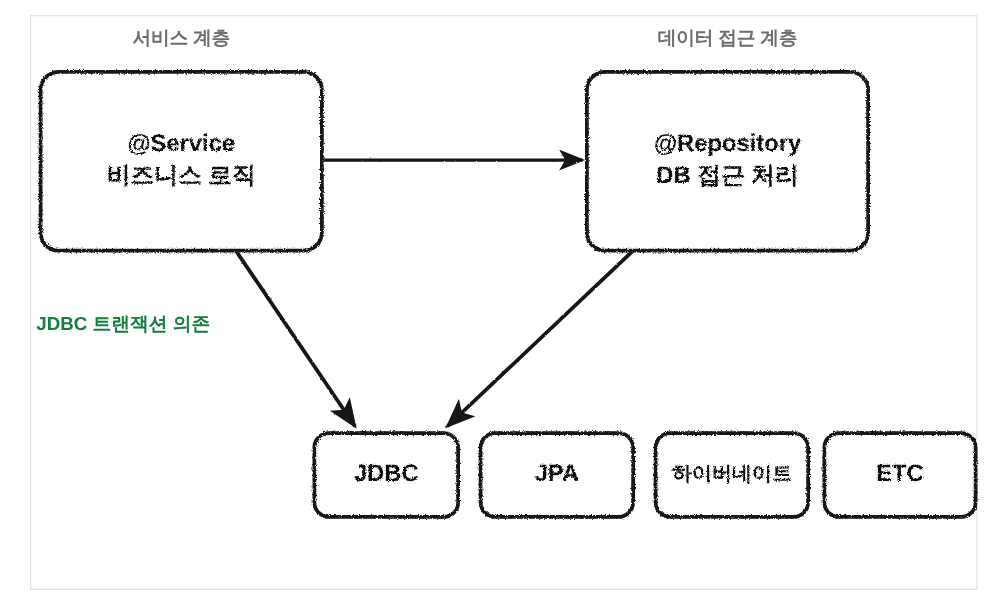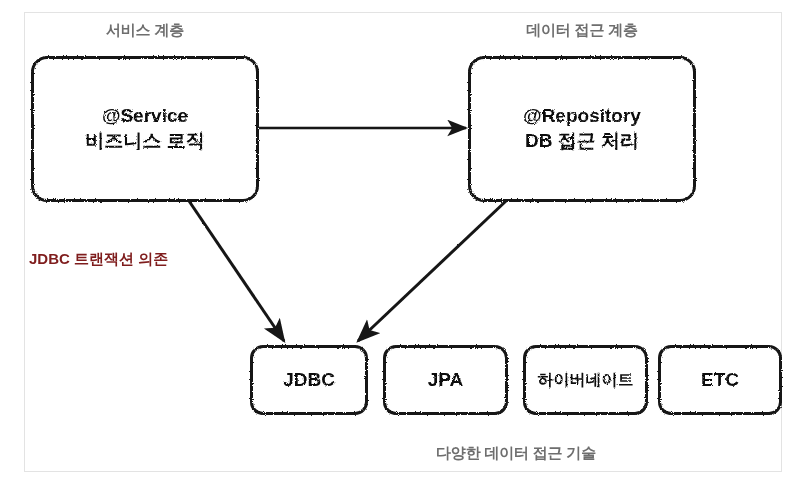--- a/index.html
+++ b/index.html
@@ -40,21 +40,21 @@
     white-space: nowrap;
     text-align: center;
   }
   .caption-service  { left: 31px;  top: 21px;  width: 228px; }
   .caption-dao      { left: 468px; top: 21px;  width: 228px; }
   .caption-bottom   { left: 250px; top: 444px; width: 532px; font-size: 15px; }
 
   
   .edge-label {
     position: absolute;
-    color: #7f1d1d;
+    color: #15803d;
     font-weight: bold;
     font-size: 15px;
     white-space: nowrap;
   }
   .edge-label-left  { left: 29px;  top: 250px; }
   .edge-label-right { left: 484px; top: 250px; }
 
   
   .node {
     position: absolute;
@@ -163,15 +163,14 @@
   </div>
 
   <div class="node node-tech node-hib">
     <span class="line1">하이버네이트</span>
   </div>
 
   <div class="node node-tech node-etc">
     <span class="line1">ETC</span>
   </div>
 
-  <div class="caption caption-bottom">다양한 데이터 접근 기술</div>
 
 </div>
 
 </body></html>

